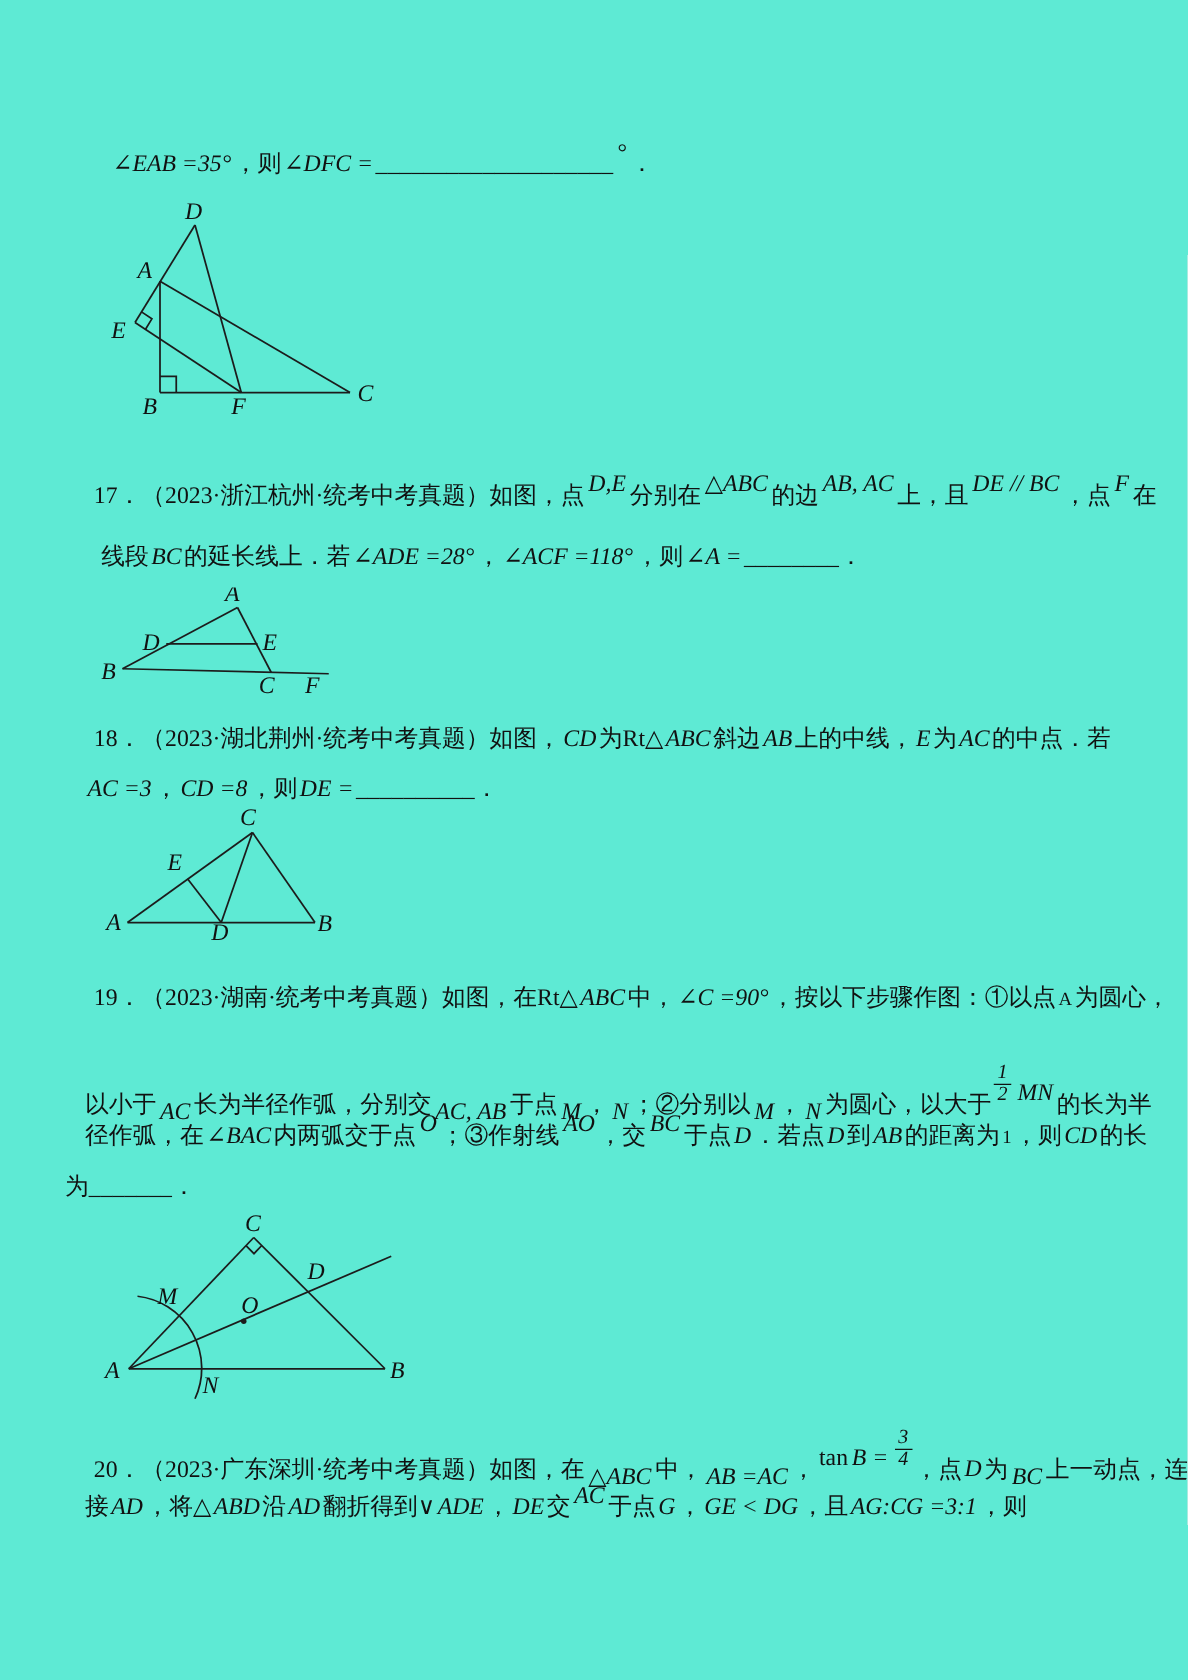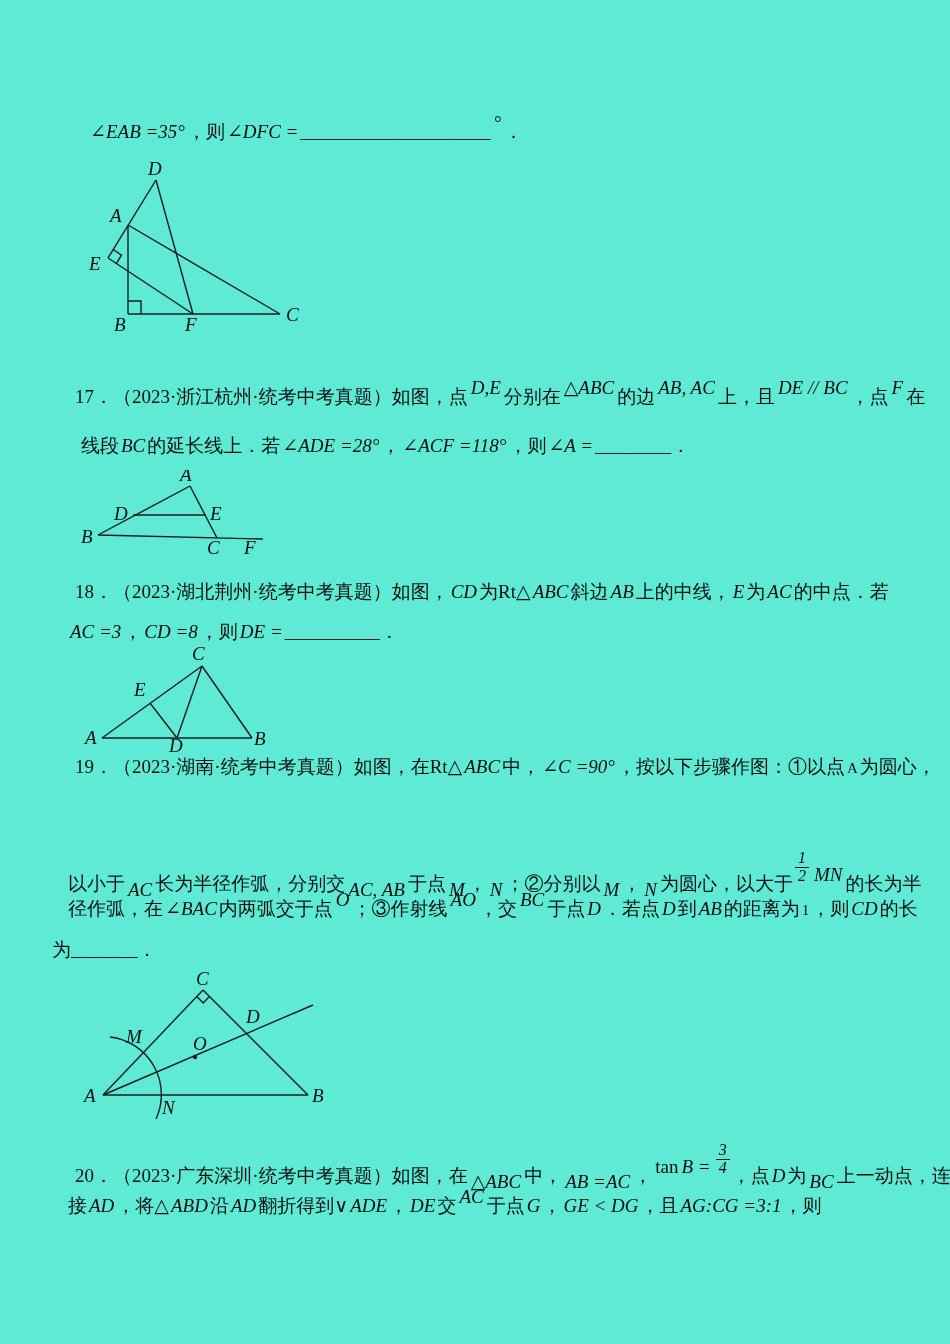--- a/index.html
+++ b/index.html
@@ -43,21 +43,21 @@
 </head>
 <body>
 
 <div id="page">
   <div id="lines-root">
       <div class="tline" style="left: 88px; top: 118px;"><span class="s-m">∠EAB =35°</span><span class="s-cn">，则</span><span class="s-m">∠DFC =</span><span class="s-u">____________________</span><span class="s-sup">°</span><span class="s-cn">．</span></div>
       <div class="tline" style="left: 75px; top: 383px;"><span class="s-cn">17．（2023·浙江杭州·统考中考真题）如图，点</span><span class="s-sup">D,E</span><span class="s-cn">分别在</span><span class="s-sup">△ABC</span><span class="s-cn">的边</span><span class="s-sup">AB, AC</span><span class="s-cn">上，且</span><span class="s-sup">DE // BC</span><span class="s-cn">，点</span><span class="s-sup">F</span><span class="s-cn">在</span></div>
       <div class="tline" style="left: 81px; top: 432px;"><span class="s-cn">线段</span><span class="s-m">BC</span><span class="s-cn">的延长线上．若</span><span class="s-m">∠ADE =28°</span><span class="s-cn">，</span><span class="s-m">∠ACF =118°</span><span class="s-cn">，则</span><span class="s-m">∠A =</span><span class="s-u">________</span><span class="s-cn">．</span></div>
       <div class="tline" style="left: 75px; top: 578px;"><span class="s-cn">18．（2023·湖北荆州·统考中考真题）如图，</span><span class="s-m">CD</span><span class="s-cn">为</span><span class="s-cn">Rt△</span><span class="s-m">ABC</span><span class="s-cn">斜边</span><span class="s-m">AB</span><span class="s-cn">上的中线，</span><span class="s-m">E</span><span class="s-cn">为</span><span class="s-m">AC</span><span class="s-cn">的中点．若</span></div>
       <div class="tline" style="left: 68px; top: 618px;"><span class="s-m">AC =3</span><span class="s-cn">，</span><span class="s-m">CD =8</span><span class="s-cn">，则</span><span class="s-m">DE =</span><span class="s-u">__________</span><span class="s-cn">．</span></div>
-      <div class="tline" style="left: 75px; top: 753px;"><span class="s-cn">19．（2023·湖南·统考中考真题）如图，在</span><span class="s-cn">Rt△</span><span class="s-m">ABC</span><span class="s-cn">中，</span><span class="s-m">∠C =90°</span><span class="s-cn">，按以下步骤作图：①以点</span><span class="s-sm">A</span><span class="s-cn">为圆心，</span></div>
+      <div class="tline" style="left: 75px; top: 785px;"><span class="s-cn">19．（2023·湖南·统考中考真题）如图，在</span><span class="s-cn">Rt△</span><span class="s-m">ABC</span><span class="s-cn">中，</span><span class="s-m">∠C =90°</span><span class="s-cn">，按以下步骤作图：①以点</span><span class="s-sm">A</span><span class="s-cn">为圆心，</span></div>
       <div class="tline" style="left: 68px; top: 850px;"><span class="s-cn">以小于</span><span class="s-sub">AC</span><span class="s-cn">长为半径作弧，分别交</span><span class="s-sub">AC, AB</span><span class="s-cn">于点</span><span class="s-sub">M</span><span class="s-cn">，</span><span class="s-sub">N</span><span class="s-cn">；②分别以</span><span class="s-sub">M</span><span class="s-cn">，</span><span class="s-sub">N</span><span class="s-cn">为圆心，以大于</span><span class="frac sup"><span class="num">1</span><span class="den">2</span></span><span class="s-sup">MN</span><span class="s-cn">的长为半</span></div>
       <div class="tline" style="left: 68px; top: 895px;"><span class="s-cn">径作弧，在</span><span class="s-m">∠BAC</span><span class="s-cn">内两弧交于点</span><span class="s-sup">O</span><span class="s-cn">；③作射线</span><span class="s-sup">AO</span><span class="s-cn">，交</span><span class="s-sup">BC</span><span class="s-cn">于点</span><span class="s-m">D</span><span class="s-cn">．若点</span><span class="s-m">D</span><span class="s-cn">到</span><span class="s-m">AB</span><span class="s-cn">的距离为</span><span class="s-sm">1</span><span class="s-cn">，则</span><span class="s-m">CD</span><span class="s-cn">的长</span></div>
       <div class="tline" style="left: 52px; top: 936px;"><span class="s-cn">为</span><span class="s-u">_______</span><span class="s-cn">．</span></div>
       <div class="tline" style="left: 75px; top: 1142px;"><span class="s-cn">20．（2023·广东深圳·统考中考真题）如图，在</span><span class="s-sub">△ABC</span><span class="s-cn">中，</span><span class="s-sub">AB =AC</span><span class="s-cn">，</span><span class="s-supcn">tan</span><span class="s-sup">B =</span><span class="frac sup"><span class="num">3</span><span class="den">4</span></span><span class="s-cn">，点</span><span class="s-m">D</span><span class="s-cn">为</span><span class="s-sub">BC</span><span class="s-cn">上一动点，连</span></div>
       <div class="tline" style="left: 68px; top: 1192px;"><span class="s-cn">接</span><span class="s-m">AD</span><span class="s-cn">，将△</span><span class="s-m">ABD</span><span class="s-cn">沿</span><span class="s-m">AD</span><span class="s-cn">翻折得到</span><span class="s-cn">∨</span><span class="s-m">ADE</span><span class="s-cn">，</span><span class="s-m">DE</span><span class="s-cn">交</span><span class="s-sup">AC</span><span class="s-cn">于点</span><span class="s-m">G</span><span class="s-cn">，</span><span class="s-m">GE &lt; DG</span><span class="s-cn">，且</span><span class="s-m">AG:CG =3:1</span><span class="s-cn">，则</span></div>
     </div>
   <div id="figures-root">
       <svg class="fig" width="330" height="190" style="left: 70px; top: 160px;">
         <line x1="86" y1="20" x2="38" y2="98"></line>
         <line x1="58" y1="65" x2="58" y2="154"></line>

